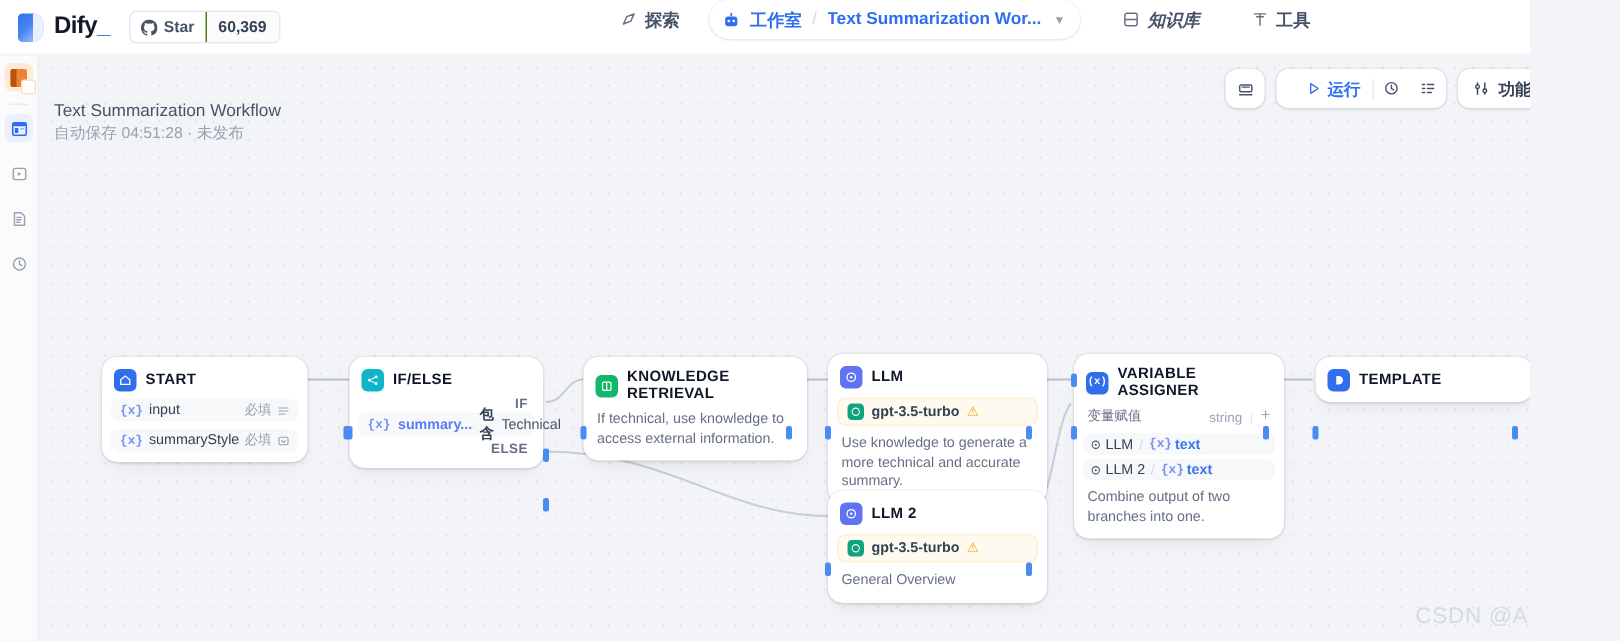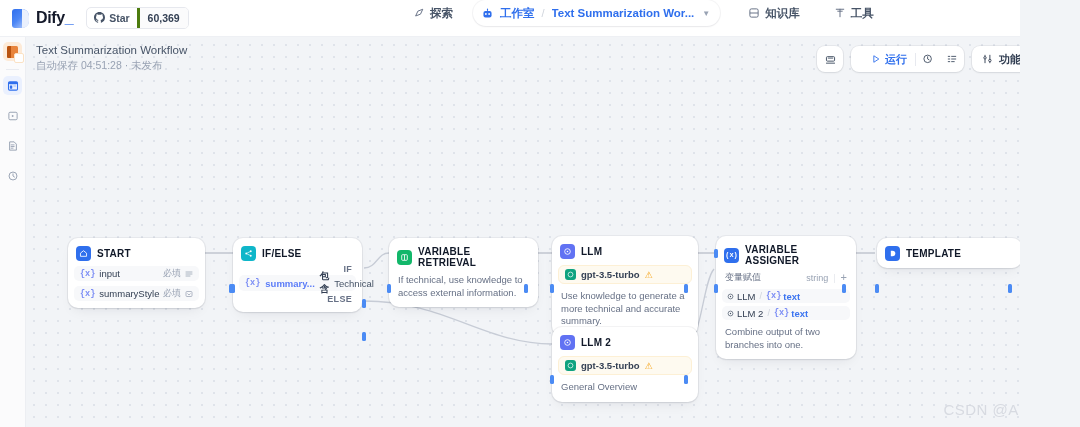--- a/index.html
+++ b/index.html
@@ -26,39 +26,39 @@
   .logo-mark:after{
     content:"";position:absolute;right:0;top:0;width:7px;height:19px;
     border-radius:0 7px 7px 0;background:#eaf0fd;
   }
   .logo-text{font-size:16px;font-weight:700;letter-spacing:-.4px;color:#14192a;}
   .logo-text .cursor{color:#2f6fed;}
   .star-chip{
     display:flex;align-items:center;height:20px;margin-left:13px;
     border:1px solid #e6e8ee;border-radius:5px;overflow:hidden;background:#fff;
   }
-  .star-chip .left{display:flex;gap:4px;padding:0 7px;font-size:10.5px;color:#475467;font-weight:600;}
-  .star-chip .right{padding:0 8px;font-size:10.5px;color:#344054;font-weight:700;border-left:3px solid #4d7c0f;background:#fbfbfc;line-height:20px;}
+  .star-chip .left{display:flex;align-items:center;gap:4px;padding:0 7px;font-size:10.5px;color:#475467;font-weight:600;}
+  .star-chip .right{padding:0 8px;font-size:10.5px;color:#344054;font-weight:700;border-left:1px solid #4d7c0f;background:#fbfbfc;line-height:20px;}
 
   .topnav{position:absolute;left:403px;top:0;height:36px;display:flex;gap:0;}
   .topnav .navitem{
     display:flex;align-items:center;gap:5px;height:26px;padding:0 10px;border-radius:8px;
     font-size:11.5px;color:#475467;font-weight:600;white-space:nowrap;
   }
   .navitem.explore{margin-right:10px;}
   .studio-pill{
     display:flex;align-items:center;height:26px;padding:0 10px 0 8px;border-radius:13px;
     background:#fff;box-shadow:0 1px 2px rgba(16,24,40,.06),0 0 0 1px rgba(16,24,40,.04);
     gap:6px;
   }
   .studio-pill .label{font-size:11.5px;color:#2f6fed;font-weight:700;}
   .studio-pill .sep{color:#d0d5dd;font-size:11px;padding:0 1px;}
   .studio-pill .wfname{font-size:11.5px;color:#2f6fed;font-weight:700;max-width:145px;overflow:hidden;text-overflow:ellipsis;white-space:nowrap;}
   .studio-pill .caret{color:#98a2b3;font-size:8px;margin-left:2px;}
-  .navitem.kb{margin-left:18px;}
+  .navitem.kb{margin-left:18px;font-style:italic;}
   .navitem.tools{margin-left:14px;}
 
   .user-area{position:absolute;right:0;top:0;height:36px;display:flex;align-items:center;gap:7px;padding-right:4px;}
   .avatar{width:22px;height:22px;border-radius:50%;background:#2f6fed;color:#fff;font-size:11px;font-weight:700;display:flex;align-items:center;justify-content:center;}
   .user-name{font-size:11px;color:#475467;white-space:nowrap;}
 
   
   .rail{
     position:absolute;left:0;top:36px;width:25px;height:391px;background:#fbfbfc;
     border-right:1px solid #eceef2;z-index:35;
@@ -77,21 +77,21 @@
   .rail svg{display:block;}
 
   
   .canvas{
     position:absolute;left:25px;top:36px;width:1055px;height:391px;overflow:hidden;
     background-color:#f2f4f7;
     background-image:radial-gradient(#dfe3ea 1px, transparent 1px);
     background-size:12px 12px;background-position:3px 3px;
   }
   .wf-head{position:absolute;left:11px;top:7px;z-index:5;}
-  .wf-title{font-size:11.5px;color:#475467;line-height:15px;}
+  .wf-title{font-size:11.5px;color:#475467;line-height:15px;margin-top:24px;}
   .wf-sub{font-size:10.5px;color:#98a2b3;line-height:15px;}
 
   .toolbar{position:absolute;right:-1px;top:10px;display:flex;align-items:center;gap:8px;z-index:30;}
   .tb-box{
     background:#fff;border-radius:8px;height:26px;display:flex;align-items:center;
     box-shadow:0 1px 2px rgba(16,24,40,.08),0 0 0 1px rgba(16,24,40,.05);
   }
   .tb-box.one{width:26px;justify-content:center;}
   .tb-run{display:flex;align-items:center;gap:4px;padding:0 8px 0 20px;font-size:11px;color:#2f6fed;font-weight:700;}
   .tb-div{width:1px;height:13px;background:#e7e9ef;}
@@ -383,21 +383,21 @@
     <span class="port" style="left:337px;top:296px;"></span>
 
     <div class="node" style="left:364px;top:202px;width:137px;">
       <div class="node-head">
         <span class="node-ico" style="background:#12b76a;">
           <svg width="9" height="9" viewBox="0 0 16 16">
               <rect x="3" y="3" width="10" height="10" rx="1.6" fill="none" stroke="#fff" stroke-width="1.5"></rect>
               <path d="M8 3.6v8.8" stroke="#fff" stroke-width="1.5"></path>
             </svg>
         </span>
-        <span class="node-title">VARIABLE RETRIEVAL</span>
+        <span class="node-title">KNOWLEDGE RETRIEVAL</span>
       </div>
       <div class="node-desc">If technical, use knowledge to access external information.</div>
     </div>
     <span class="port" style="left:362px;top:248px;"></span>
     <span class="port" style="left:499px;top:248px;"></span>
 
     <div class="node" style="left:527px;top:200px;width:134px;">
       <div class="node-head">
         <span class="node-ico" style="background:#6172f3;">
           <svg width="9" height="9" viewBox="0 0 16 16">

